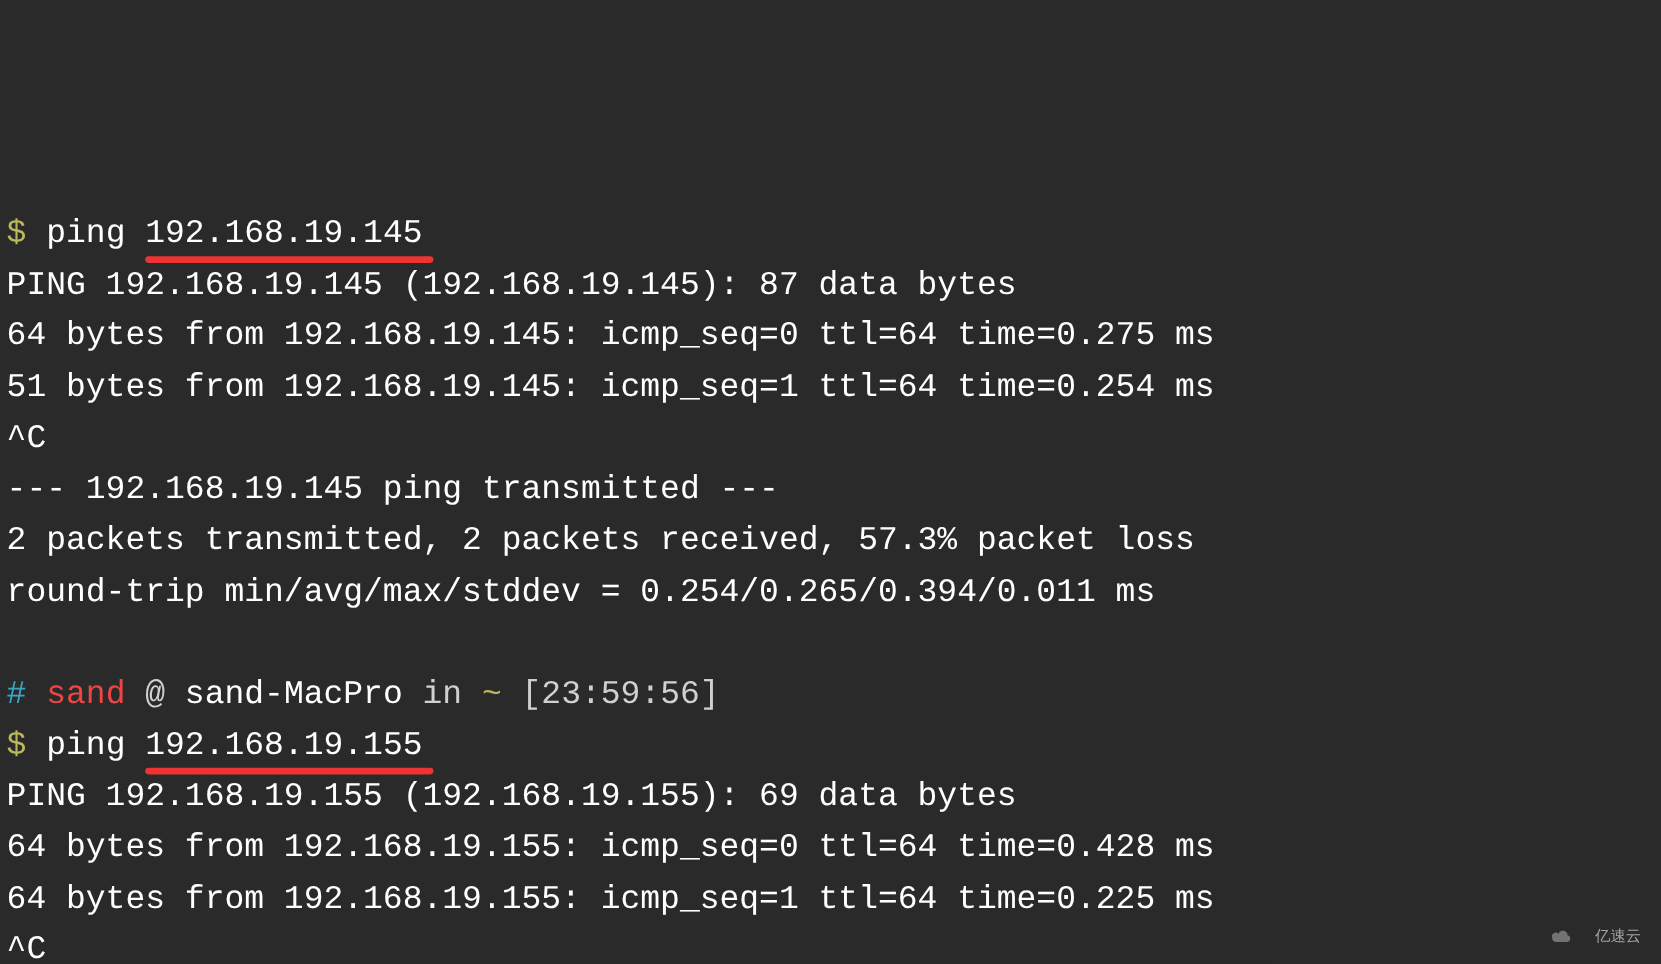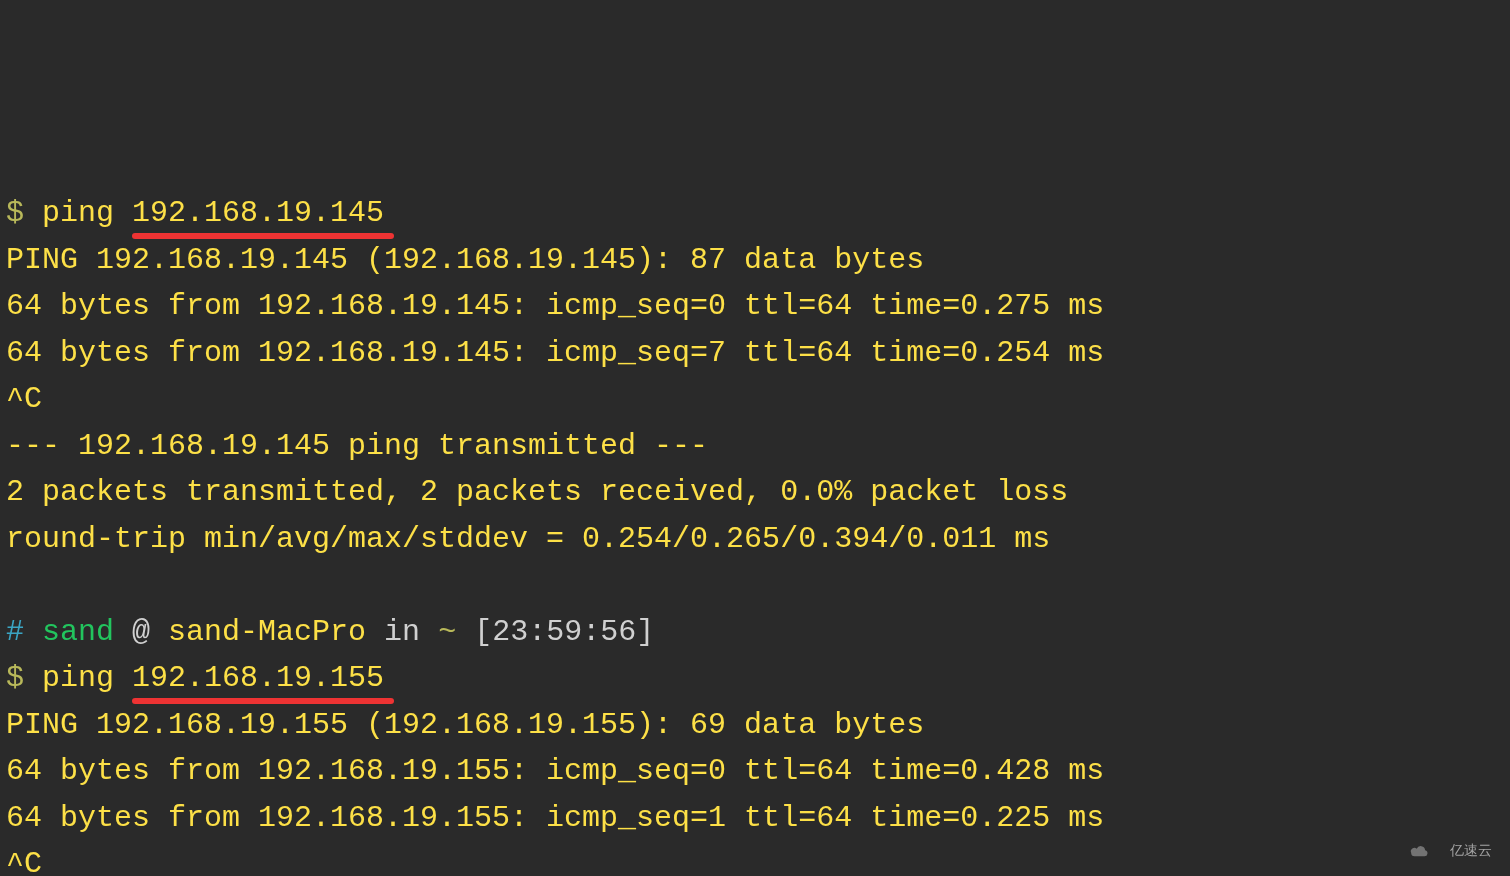--- a/index.html
+++ b/index.html
@@ -7,23 +7,23 @@
       background: #2a2a2a;
       font-family: 'Menlo', 'Monaco', 'Courier New', monospace;
       font-size: 30px;
       line-height: 1.55;
       padding: 4px 6px;
       width: 1510px;
       height: 876px;
       overflow: hidden;
       white-space: pre;
     }
-    .green { color: #fde047; }
+    .green { color: #ffffff; }
     .yellow { color: #b8b85a; }
-    .cyan { color: #22c55e; }
+    .cyan { color: #ef4444; }
     .white { color: #d0d0d0; }
     .prompt-dollar { color: #b8b85a; }
     .prompt-hash { color: #3aa5c4; }
     .underline-red { position: relative; display: inline-block; }
     .underline-red::after {
       content: "";
       position: absolute;
       left: 0; right: -10px;
       bottom: -2px;
       height: 6px;
@@ -45,24 +45,24 @@
     .watermark svg { width: 22px; height: 14px; }
   </style>
 </head>
 <body>
 
 
 
 <div><span class="prompt-dollar">$</span><span class="green"> <span>ping </span><span class="underline-red">192.168.19.145</span></span>
 <span class="green">PING 192.168.19.145 (192.168.19.145): 87 data bytes</span>
 <span class="green">64 bytes from 192.168.19.145: icmp_seq=0 ttl=64 time=0.275 ms</span>
-<span class="green">64 bytes from 192.168.19.145: icmp_seq=7 ttl=64 time=0.254 ms</span>
+<span class="green">51 bytes from 192.168.19.145: icmp_seq=1 ttl=64 time=0.254 ms</span>
 <span class="green">^C</span>
 <span class="green">--- 192.168.19.145 ping transmitted ---</span>
-<span class="green">2 packets transmitted, 2 packets received, 0.0% packet loss</span>
+<span class="green">2 packets transmitted, 2 packets received, 57.3% packet loss</span>
 <span class="green">round-trip min/avg/max/stddev = 0.254/0.265/0.394/0.011 ms</span>
 
 <span class="prompt-hash">#</span><span class="white"> </span><span class="cyan">sand</span><span class="white"> @ </span><span class="green">sand-MacPro</span><span class="white"> in </span><span class="yellow">~</span><span class="white"> [23:59:56]</span>
 <span class="prompt-dollar">$</span><span class="green"> <span>ping </span><span class="underline-red">192.168.19.155</span></span>
 <span class="green">PING 192.168.19.155 (192.168.19.155): 69 data bytes</span>
 <span class="green">64 bytes from 192.168.19.155: icmp_seq=0 ttl=64 time=0.428 ms</span>
 <span class="green">64 bytes from 192.168.19.155: icmp_seq=1 ttl=64 time=0.225 ms</span>
 <span class="green">^C</span>
 
 

